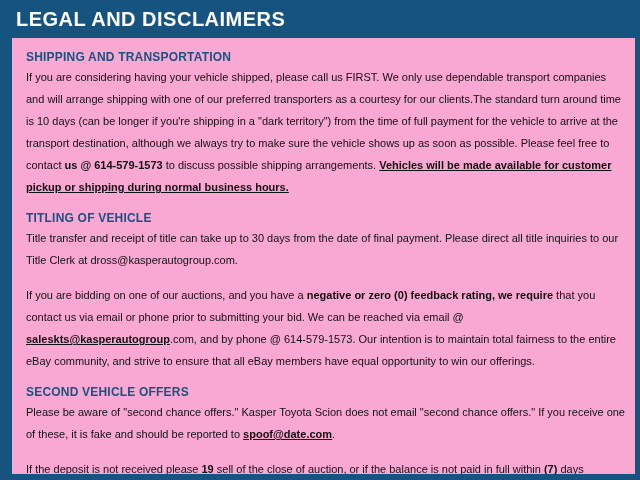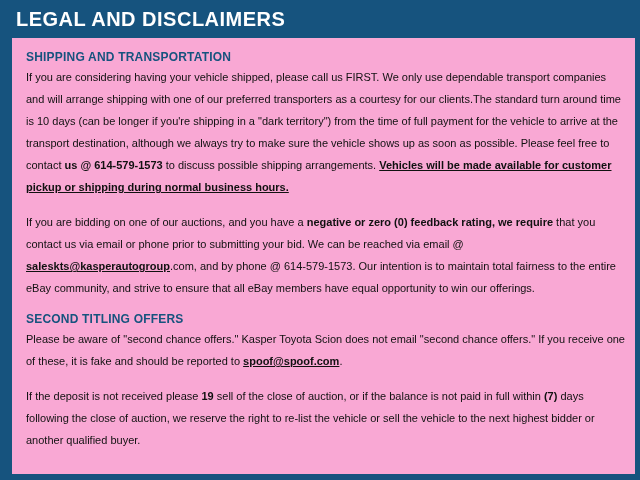--- a/index.html
+++ b/index.html
@@ -59,28 +59,32 @@
   <div class="header-bar">
     <span>LEGAL AND DISCLAIMERS</span>
   </div>
   <div class="content">
 
     <div class="section">
       <div class="section-heading">SHIPPING AND TRANSPORTATION</div>
       <div class="section-body"><span>If you are considering having your vehicle shipped, please call us FIRST. We only use dependable transport companies and will arrange shipping with one of our preferred transporters as a courtesy for our clients.The standard turn around time is 10 days (can be longer if you're shipping in a "dark territory") from the time of full payment for the vehicle to arrive at the transport destination, although we always try to make sure the vehicle shows up as soon as possible. Please feel free to contact </span><span class="b">us @ 614-579-1573</span><span> to discuss possible shipping arrangements. </span><span class="b u">Vehicles will be made available for customer pickup or shipping during normal business hours.</span></div>
     </div>
 
+    <div class="section">
+      <div class="section-heading">TITLING OF VEHICLE</div>
+      <div class="section-body"><span>Title transfer and receipt of title can take up to 30 days from the date of final payment. Please direct all title inquiries to our Title Clerk at dross@kasperautogroup.com.</span></div>
+    </div>
 
     <div class="section">
       <div class="section-body"><span>If you are bidding on one of our auctions, and you have a </span><span class="b">negative or zero (0) feedback rating, we require</span><span> that you contact us via email or phone prior to submitting your bid. We can be reached via email @ </span><span class="b u">saleskts@kasperautogroup</span><span>.com, and by phone @ 614-579-1573. Our intention is to maintain total fairness to the entire eBay community, and strive to ensure that all eBay members have equal opportunity to win our offerings.</span></div>
     </div>
 
     <div class="section">
-      <div class="section-heading">SECOND TITLING OFFERS</div>
-      <div class="section-body"><span>Please be aware of "second chance offers." Kasper Toyota Scion does not email "second chance offers." If you receive one of these, it is fake and should be reported to </span><span class="b u">spoof@spoof.com</span><span>.</span></div>
+      <div class="section-heading">SECOND VEHICLE OFFERS</div>
+      <div class="section-body"><span>Please be aware of "second chance offers." Kasper Toyota Scion does not email "second chance offers." If you receive one of these, it is fake and should be reported to </span><span class="b u">spoof@date.com</span><span>.</span></div>
     </div>
 
     <div class="section">
       <div class="section-body"><span>If the deposit is not received please </span><span class="b">19</span><span> sell of the close of auction, or if the balance is not paid in full within </span><span class="b">(7)</span><span> days following the close of auction, we reserve the right to re-list the vehicle or sell the vehicle to the next highest bidder or another qualified buyer.</span></div>
     </div>
 
   </div>
 </div>
 
 </body></html>

